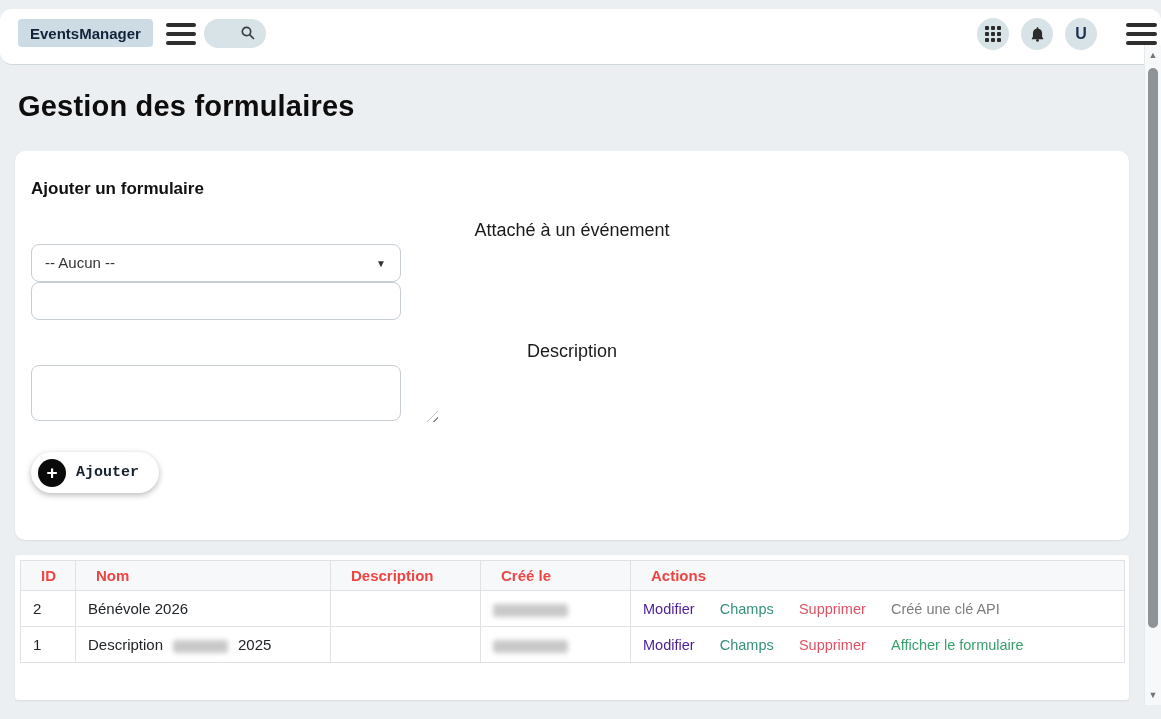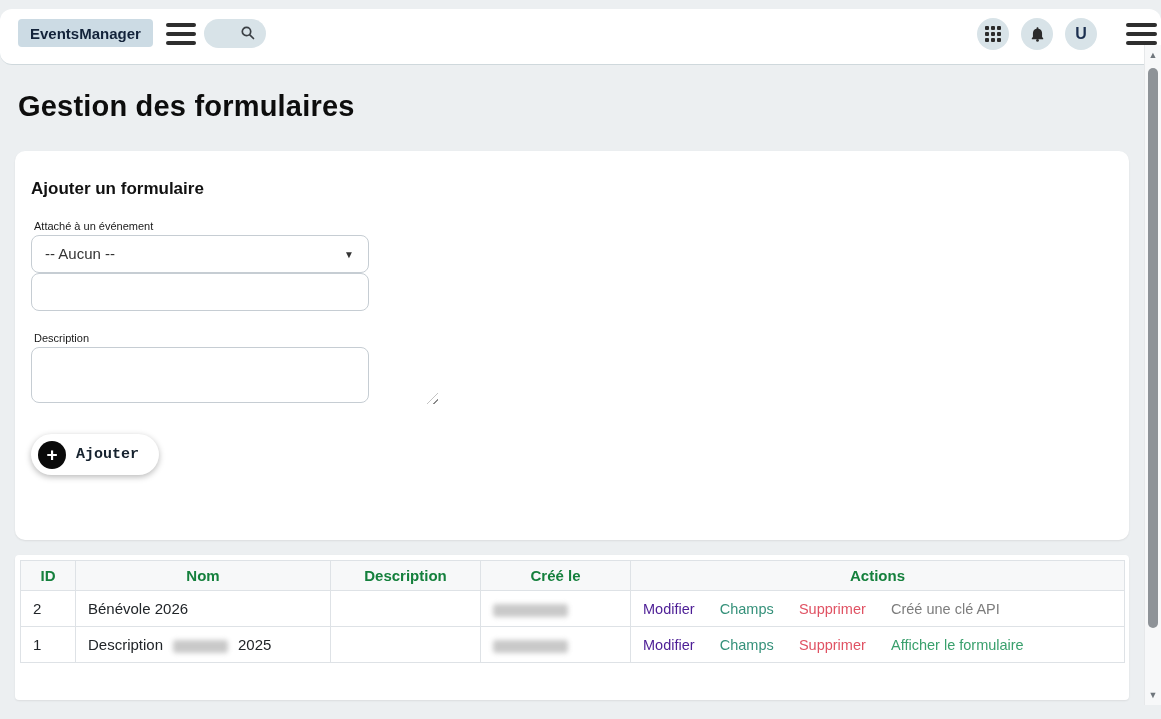--- a/index.html
+++ b/index.html
@@ -59,23 +59,23 @@
     font-size:29px; font-weight:bold; color:#0d0d0d; letter-spacing:.2px;
   }
 
   .card {
     position:absolute; left:15px; width:1114px;
     background:#ffffff; border-radius:10px;
     box-shadow:0 1px 2px rgba(0,0,0,0.08);
   }
   .form-card { top:151px; height:389px; padding:14px 16px; }
   .form-card h2 { margin:14px 0 0; font-size:17px; font-weight:bold; color:#111; }
-  .field-label { display:block; margin:21px 3px 3px; font-size:11px; color:#1a1a1a; }
+  .field-label { display:block; margin:21px 16px 3px; font-size:18px; color:#1a1a1a;text-align:center; }
   .control {
-    width:338px; border:1px solid #c6cdd3; border-radius:8px;
+    width:370px; border:1px solid #c6cdd3; border-radius:8px;
     background:#fff; font-size:15px; color:#333;
     font-family:"Liberation Sans", sans-serif;
   }
   .select-box {
     position:relative; height:38px; line-height:36px; padding:0 30px 0 13px;
     cursor:pointer; user-select:none;
   }
   .select-caret {
     position:absolute; right:14px; top:0; line-height:38px;
     font-size:10px; color:#333;
@@ -102,21 +102,21 @@
   }
   .add-label { font-size:15px; font-weight:bold; color:#16222e;font-family:Liberation Mono, monospace; }
 
   
   .table-card { top:555px; height:145px; padding:5px; border-radius:4px; }
   table.forms {
     width:1104px; border-collapse:collapse; table-layout:fixed;
     font-size:15px;
   }
   table.forms th, table.forms td { border:1px solid #dee2e6; text-align:left; }
-  table.forms th { background:#f7f8f9; font-weight:bold; padding:6px 14px; color:#15803d;text-align:center; }
+  table.forms th { background:#f7f8f9; font-weight:bold; padding:6px 20px; color:#ef4444; }
   table.forms td { padding:9px 12px; background:#fff; color:#212529; }
   .col-id { width:55px; } .col-nom { width:255px; } .col-desc { width:150px; }
   .col-cree { width:150px; } .col-actions { width:494px; }
 
   .redacted {
     display:inline-block; background:#c9c9c9; border-radius:3px;
     filter:blur(2.5px); vertical-align:middle;
   }
   .redacted-date { width:75px; height:13px; }
   .redacted-name { width:55px; height:13px; margin:0 10px; }

